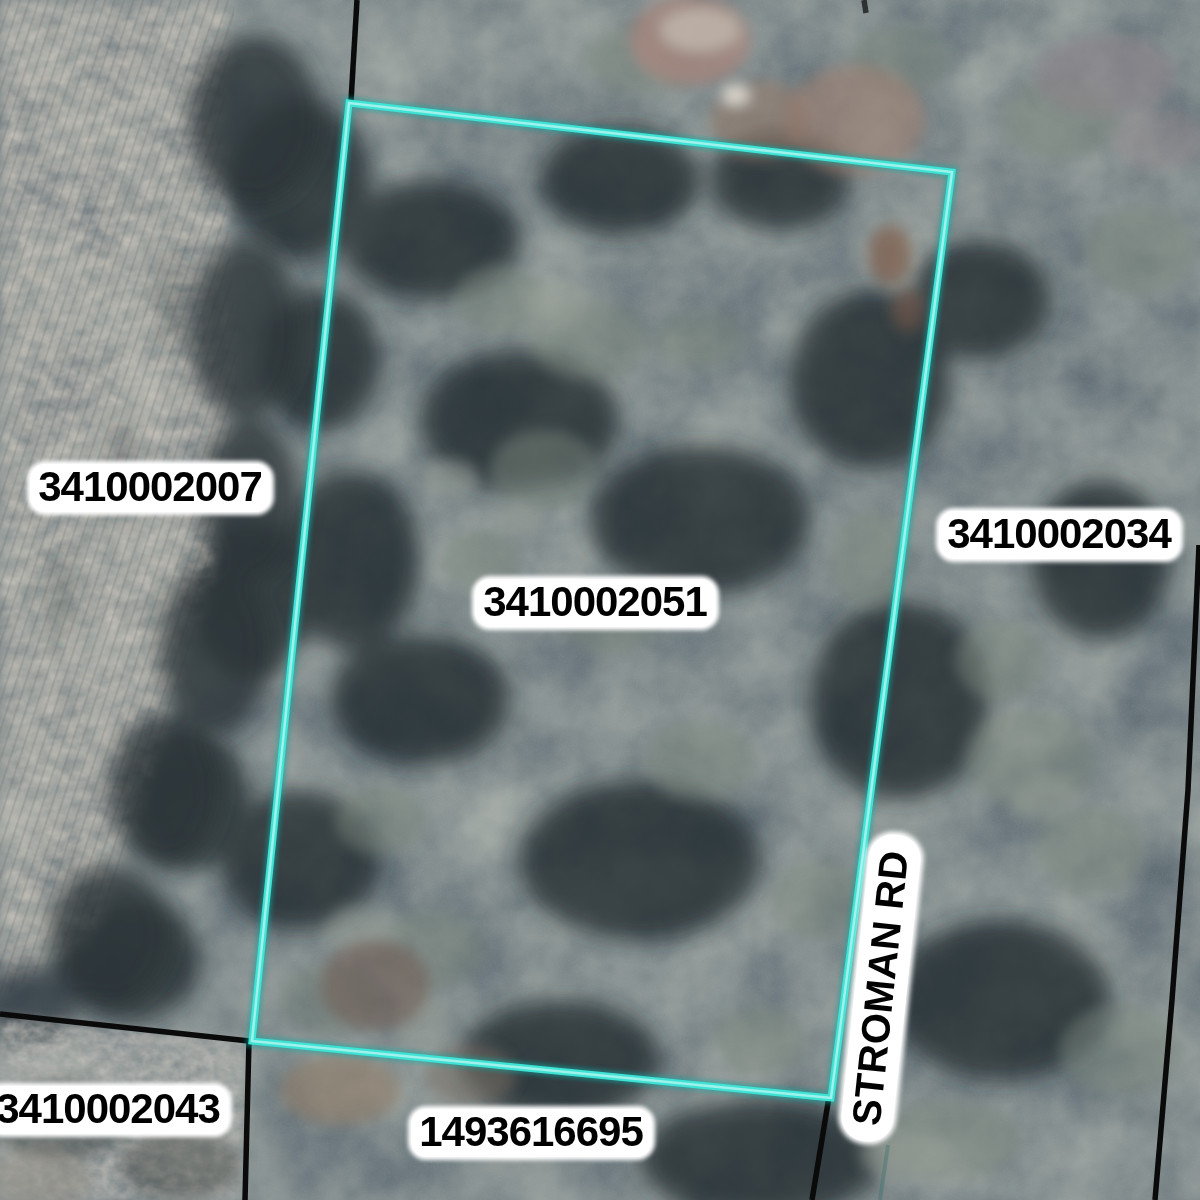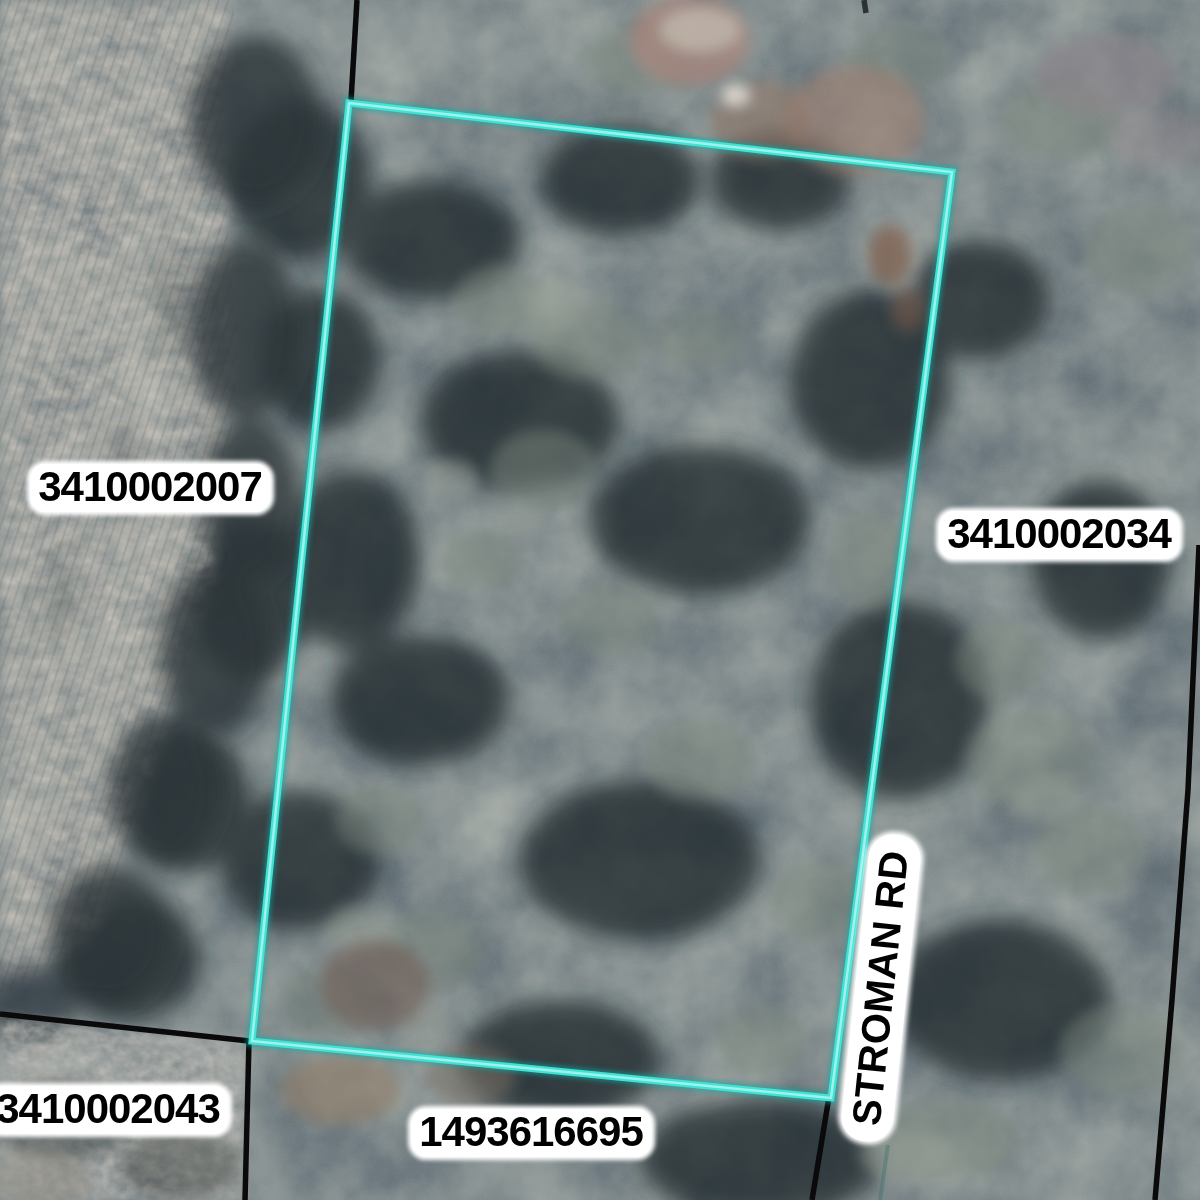--- a/index.html
+++ b/index.html
@@ -220,19 +220,20 @@
     </g>
 
     <g>
       <polygon class="sel-glow" points="349,103 952,172 831,1098 252,1041" filter="url(#lineSoft)"></polygon>
       <polygon class="sel-main" points="349,103 952,172 831,1098 252,1041"></polygon>
       <polygon class="sel-core" points="349,103 952,172 831,1098 252,1041"></polygon>
     </g>
   </svg>
 
   <div class="plabel l2007">3410002007</div>
+  <div class="plabel l2051">3410002051</div>
   <div class="plabel l2034">3410002034</div>
   <div class="plabel l2043">3410002043</div>
   <div class="plabel l2035">1493616695</div>
 
   <div class="road-label">STROMAN RD</div>
 
 </div>
 
 </body></html>

